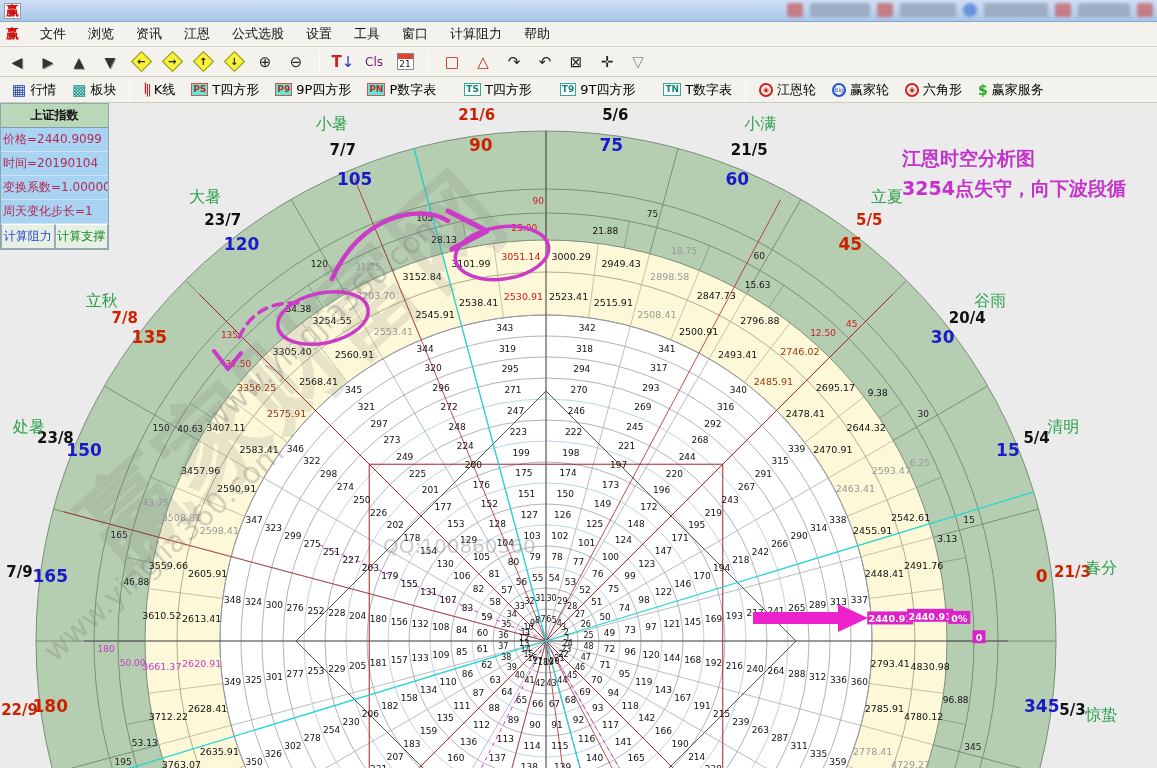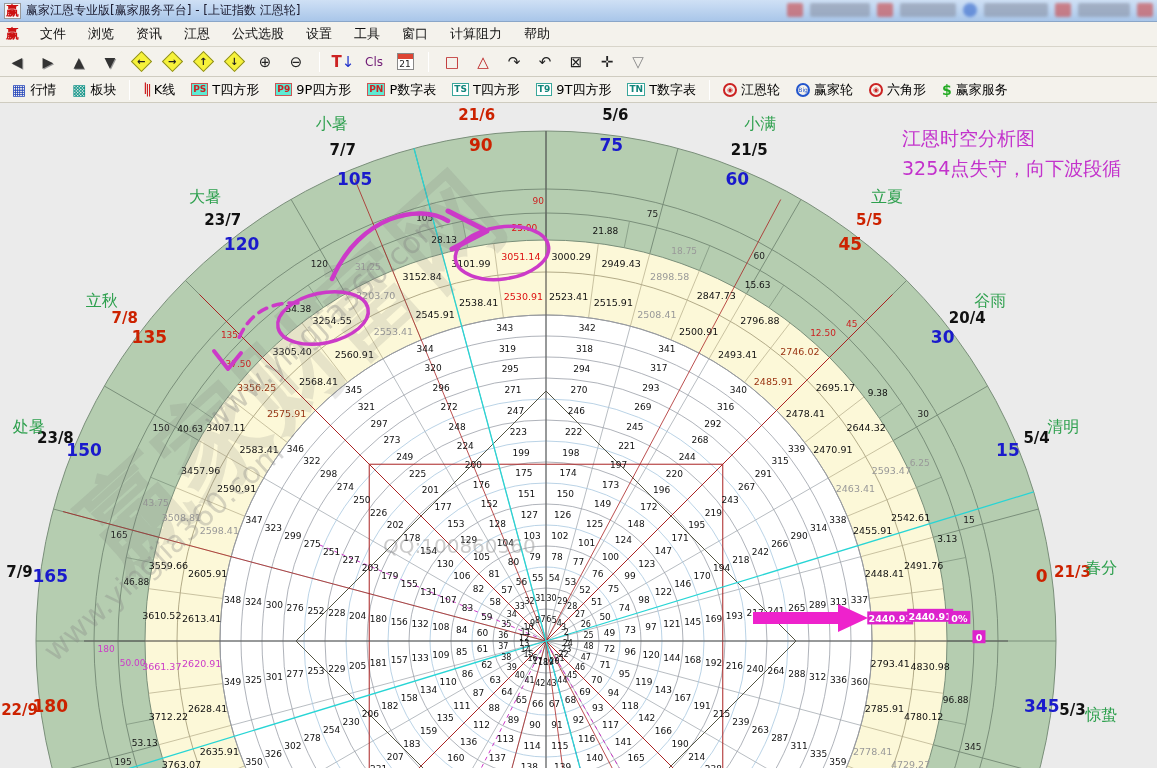--- a/index.html
+++ b/index.html
@@ -35,21 +35,21 @@
   .dia { width:15px; height:15px; background:#f6f23a; border:1px solid #8a8a22; transform:rotate(45deg);
     display:flex; align-items:center; justify-content:center; }
   .dia span { transform:rotate(-45deg); font-size:10px; font-weight:bold; color:#222; }
   .cls { font-size:12px; color:#701a75; }
   .cal { width:17px; height:17px; border:1px solid #888; background:#fff; font-size:9px; text-align:center; }
   .cal .top { height:5px; background:#d43; }
   .redglyph { color:#b22; }
   .tb2item { display:flex; align-items:center; gap:4px; padding:2px 6px; cursor:default; }
   .badge { font-size:9px; font-weight:bold; border:1px solid; padding:0 1px; line-height:11px; }
   .badge.red { color:#cc2222; border-color:#cc5555; background:#5eead4; }
-  .badge.teal { color:#11857a; border-color:#3aa79b; background:#fff; }
+  .badge.teal { color:#11857a; border-color:#3aa79b; background:#fff;margin-left:12px; }
   .ring-ic { width:14px; height:14px; border:2px solid #c22; border-radius:50%;
     display:flex; align-items:center; justify-content:center; font-size:7px; color:#c22; }
   .ring-ic.blue { border-color:#2255cc; color:#2255cc; font-size:6px; }
   .dollar { color:#2a2; font-weight:bold; font-size:14px; }
   .gridic { color:#2244bb; font-size:15px; }
   .blockic { color:#11958a; font-size:15px; }
   .klineic { color:#c22; font-size:13px; letter-spacing:-2px; }
 
   
   .chart-area { position:absolute; left:0; top:103px; width:1157px; height:665px; background:#ebebeb; }
@@ -62,31 +62,30 @@
     border-bottom:1px solid #89a; font-weight:bold; }
   .info-panel .row { background:#a9d3f2; color:#b52b55; padding:3px 2px;
     border-bottom:1px solid #cfe4f5; white-space:nowrap; overflow:hidden; }
   .info-panel .btns { display:flex; }
   .info-panel .btn { flex:1; text-align:center; padding:3px 0; background:#e8efe4;
     border:1px solid #9ab; border-top:1px solid #fff; cursor:default; }
   .btn.resist { color:#2244cc; }
   .btn.support { color:#118822; }
 
   
-  .annotation { position:absolute; left:902px; top:20px; width:254px; color:#c332cc;
-    font-size:19px; line-height:30px; font-weight:400; }
+  .annotation { position:absolute; left:902px; top:40px; width:254px; color:#c332cc;
+    font-size:19px; line-height:30px; font-weight:700; }
 </style>
 </head>
 <body>
 
 <div class="app">
 
   <div class="titlebar">
     <span class="logo">赢</span>
-    <span>赢家江恩专业版[赢家服务平台] - [上证指数 江恩轮]</span>
     <div class="blurwrap">
       <div class="blurblock" style="width:16px;background:#c44;"></div>
       <div class="blurblock" style="width:60px;background:#8a93a6;"></div>
       <div class="blurblock" style="width:16px;background:#c44;"></div>
       <div class="blurblock" style="width:56px;background:#8a93a6;"></div>
       <div class="blurblock" style="width:14px;background:#36c;border-radius:50%;"></div>
       <div class="blurblock" style="width:64px;background:#8a93a6;"></div>
       <div class="blurblock" style="width:16px;background:#c44;"></div>
       <div class="blurblock" style="width:52px;background:#8a93a6;"></div>
       <div class="blurblock" style="width:16px;background:#c44;"></div>
@@ -985,19 +984,32 @@
           <ellipse cx="502" cy="150" rx="47" ry="26" stroke-width="3.5" transform="rotate(-8 502 150)"></ellipse>
           <ellipse cx="323" cy="215" rx="46" ry="25" stroke-width="3.5" transform="rotate(-12 323 215)"></ellipse>
           <path d="M 332 176 C 360 112, 420 100, 448 118" stroke-width="4.5"></path>
           <path d="M 448 108 L 487 128 L 452 146" stroke-width="5"></path>
           <path d="M 298 200 Q 252 198 237 240" stroke-width="3.5" stroke-dasharray="9,7"></path>
           <path d="M 214 248 L 228 266 L 241 250" stroke-width="4"></path>
           <path d="M 753 509 L 838 509 L 838 501 L 868 515 L 838 529 L 838 521 L 753 521 Z" fill="#ee22cc" stroke="none"></path>
         </g>
       </svg>
 
+    <div class="info-panel">
+      <div class="hdr">上证指数</div>
+      <div id="info-rows">
+          <div class="row">价格=2440.9099</div>
+          <div class="row">时间=20190104</div>
+          <div class="row">变换系数=1.00000</div>
+          <div class="row">周天变化步长=1</div>
+        </div>
+      <div class="btns" id="info-btns">
+          <div class="btn resist">计算阻力</div>
+          <div class="btn support">计算支撑</div>
+        </div>
+    </div>
 
     <div class="annotation" id="annotation-text" style="color: rgb(195, 50, 204);">
         <div>江恩时空分析图</div>
         <div>3254点失守，向下波段循</div>
       </div>
   </div>
 </div>
 
 </body></html>

